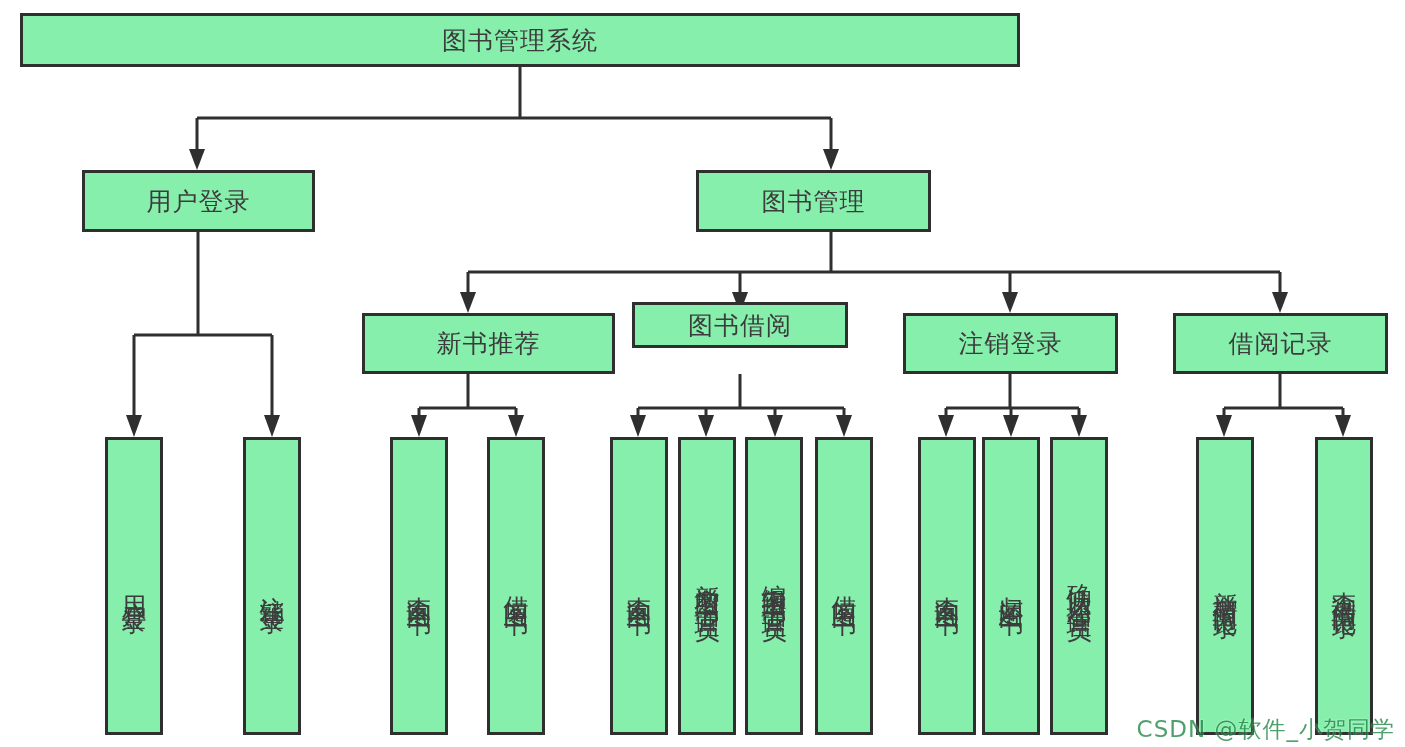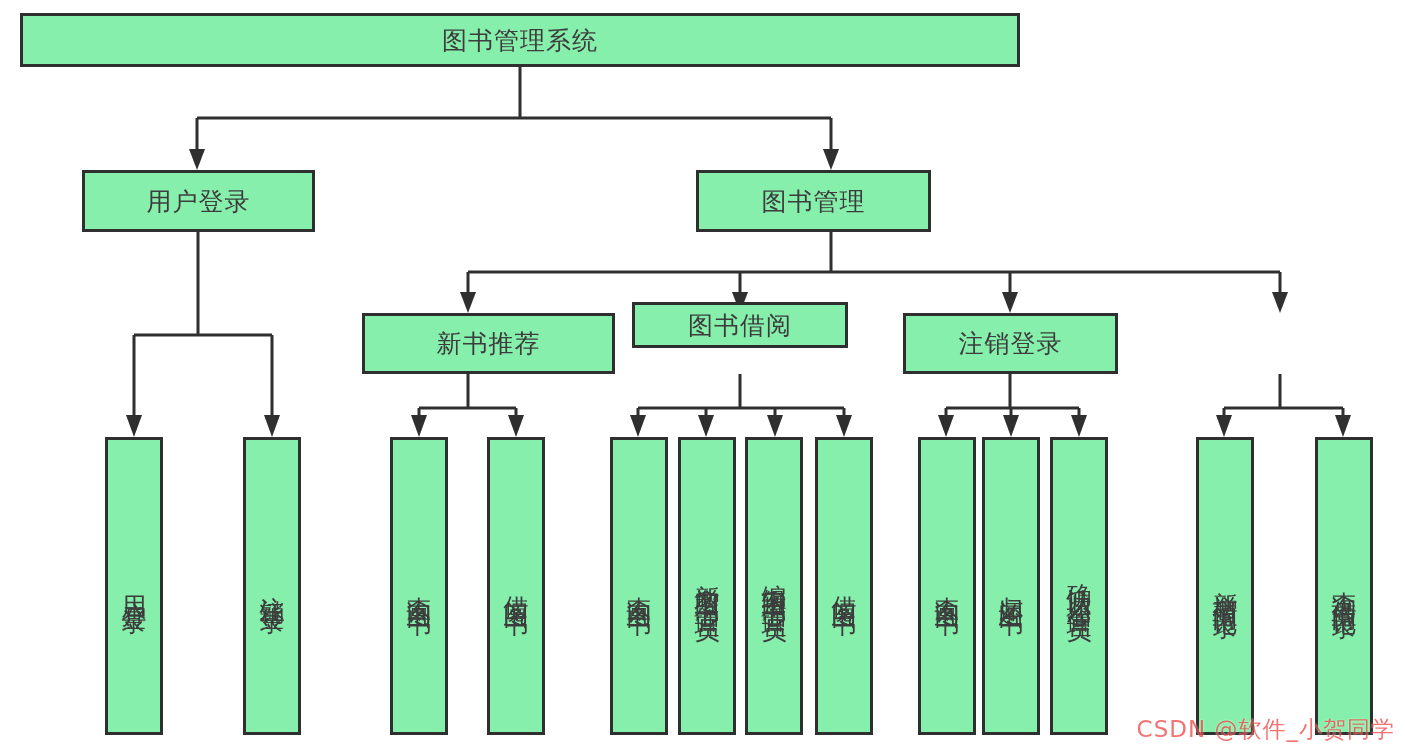--- a/index.html
+++ b/index.html
@@ -40,21 +40,21 @@
     text-orientation: mixed;
     letter-spacing: 5px;
     line-height: 1;
     max-height: 286px;
   }
   .watermark {
     position: absolute;
     right: 10px;
     bottom: 2px;
     font-size: 23px;
-    color: #ef4444;
+    color: #15803d;
     opacity: 0.75;
     letter-spacing: 1px;
     z-index: 5;
     text-shadow: 0 0 2px #ffffff;
   }
 </style>
 </head>
 <body>
 
 <div class="stage">
@@ -119,20 +119,23 @@
 
   <div class="node hbox" style="left:362px;top:313px;width:253px;height:61px">
     <span>新书推荐</span>
   </div>
   <div class="node hbox" style="left:632px;top:302px;width:216px;height:46px">
     <span>图书借阅</span>
   </div>
   <div class="node hbox" style="left:903px;top:313px;width:215px;height:61px">
     <span>注销登录</span>
   </div>
+  <div class="node hbox" style="left:1173px;top:313px;width:215px;height:61px">
+    <span>借阅记录</span>
+  </div>
 
   <div class="node vbox" style="left:105px">
     <span>用户登录</span>
   </div>
   <div class="node vbox" style="left:243px">
     <span>注销登录</span>
   </div>
 
   <div class="node vbox" style="left:390px">
     <span>查询图书</span>

